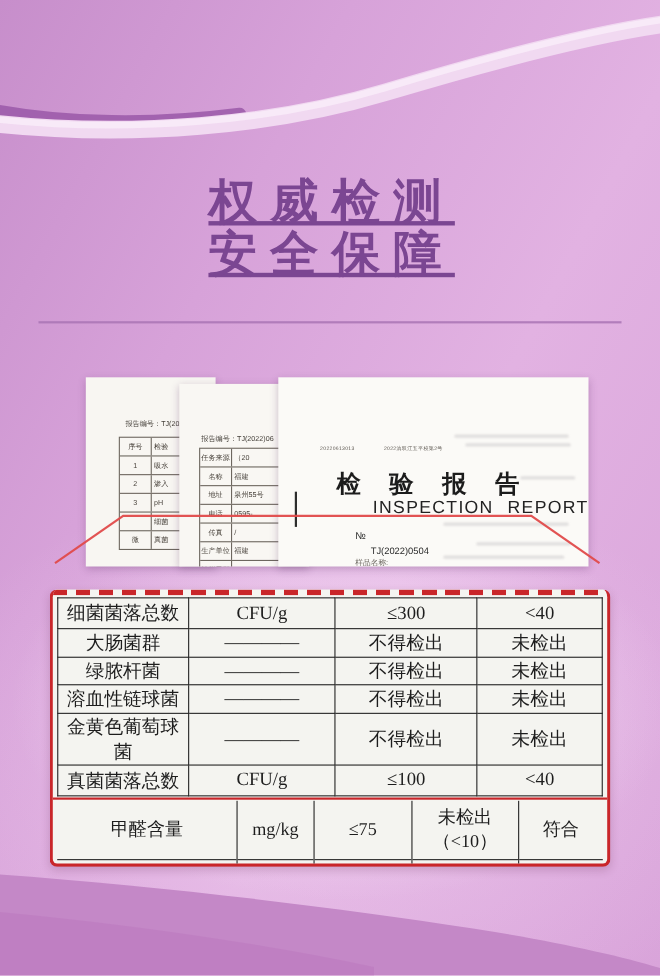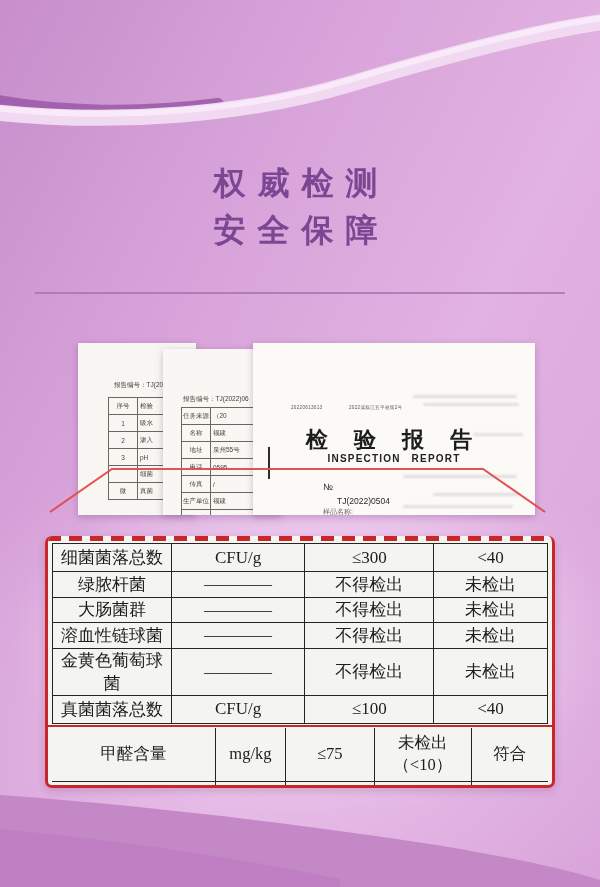--- a/index.html
+++ b/index.html
@@ -6,21 +6,21 @@
   body{font-family:"Liberation Sans","DejaVu Sans",sans-serif;}
   .stage{position:relative;width:600px;height:887px;margin:0 auto;overflow:hidden;
     background:
       radial-gradient(ellipse 420px 250px at 52% 72%, rgba(246,222,246,.9), rgba(246,222,246,0) 72%),
       radial-gradient(ellipse 520px 330px at 50% 78%, rgba(240,208,240,.55), rgba(240,208,240,0) 78%),
       linear-gradient(118deg,#c78ecb 0%,#d7a2d9 30%,#e2b2e2 60%,#d9a4da 100%);}
   svg{display:block}
   .bg-svg{position:absolute;left:0;pointer-events:none;}
   
   .title{position:absolute;top:160px;left:0;width:100%;text-align:center;
-    color:#7b4692;font-weight:900;font-size:32px;line-height:47px;letter-spacing:12px;padding-left:3px;box-sizing:border-box;}
+    color:#7b4692;font-weight:900;font-size:44px;line-height:47px;letter-spacing:12px;padding-left:3px;box-sizing:border-box;text-decoration:underline;}
   .divider{position:absolute;top:292px;left:35px;width:530px;height:2px;background:#a974b4;opacity:.85;}
   
   .doc{position:absolute;background:#f8f6f2;box-shadow:0 2px 7px rgba(84,38,92,.28);overflow:hidden;}
   .doc-left{left:78px;top:343px;width:118px;height:172px;}
   .doc-mid{left:163px;top:349px;width:118px;height:166px;background:#f9f7f3;}
   .doc-right{left:253px;top:343px;width:282px;height:172px;background:#fbfaf7;}
   .doc-blur{filter:blur(.35px);}
   .mini-no{position:absolute;font-size:6.5px;color:#45403a;white-space:nowrap;}
   .mini-table{position:absolute;border:1px solid #6d675f;}
   .mini-row{display:flex;border-bottom:.5px solid #6d675f;height:16px;align-items:center;}
@@ -29,22 +29,22 @@
     padding:0 2px;height:100%;display:flex;align-items:center;overflow:hidden;white-space:nowrap;}
   .mini-cell:first-child{flex:0 0 24px;justify-content:center;}
   .mini-cell:last-child{border-right:none;}
   
   .logos{position:absolute;top:28px;left:36px;display:flex;gap:16px;}
   .logo-caption{position:absolute;font-size:4.6px;color:#5a554e;letter-spacing:.3px;white-space:nowrap;}
   .cap-cma{top:62px;left:38px;}
   .cap-cal{top:62px;left:96px;}
   .rep-title-cn{position:absolute;top:82px;left:0;width:100%;text-align:center;
     font-size:22px;font-weight:700;color:#1c1c1c;letter-spacing:10px;box-sizing:border-box;}
-  .rep-title-en{position:absolute;top:110px;left:0;width:100%;text-align:center;
-    font-size:10px;font-weight:700;color:#222;letter-spacing:1.2px;word-spacing:7px;}
+  .rep-title-en{position:absolute;top:110px;left:0;width:100%;text-align:right;
+    font-size:16px;font-weight:400;color:#222;letter-spacing:1.2px;word-spacing:7px;}
   .rep-no-label{position:absolute;top:139px;left:70px;font-size:9px;color:#2a2a2a;}
   .rep-no{position:absolute;top:153px;left:84px;font-size:8.5px;color:#2a2a2a;}
   .rep-sample{position:absolute;top:164px;left:70px;font-size:7px;color:#6b665f;filter:blur(.5px);}
   .fold-tick{position:absolute;left:15px;top:104px;width:2px;height:32px;background:#2d2d2d;}
   .ghost{position:absolute;height:3px;border-radius:2px;background:rgba(118,114,126,.20);filter:blur(1px);}
   
   .callout{position:absolute;left:0;top:0;pointer-events:none;}
   
   .zoom-box{position:absolute;left:45px;top:536px;width:510px;height:252px;box-sizing:border-box;
     background:#f4f4f0;border:3px solid #c9262a;border-top:none;border-radius:7px;
@@ -184,27 +184,27 @@
           <col style="width:23%">
         </colgroup>
       <tbody>
           <tr>
             <td>细菌菌落总数</td>
             <td>CFU/g</td>
             <td>≤300</td>
             <td>&lt;40</td>
           </tr>
           <tr>
+            <td>大肠菌群</td>
+            <td>————</td>
+            <td>不得检出</td>
+            <td>未检出</td>
+          </tr>
+          <tr>
             <td>绿脓杆菌</td>
-            <td>————</td>
-            <td>不得检出</td>
-            <td>未检出</td>
-          </tr>
-          <tr>
-            <td>大肠菌群</td>
             <td>————</td>
             <td>不得检出</td>
             <td>未检出</td>
           </tr>
           <tr>
             <td>溶血性链球菌</td>
             <td>————</td>
             <td>不得检出</td>
             <td>未检出</td>
           </tr>

